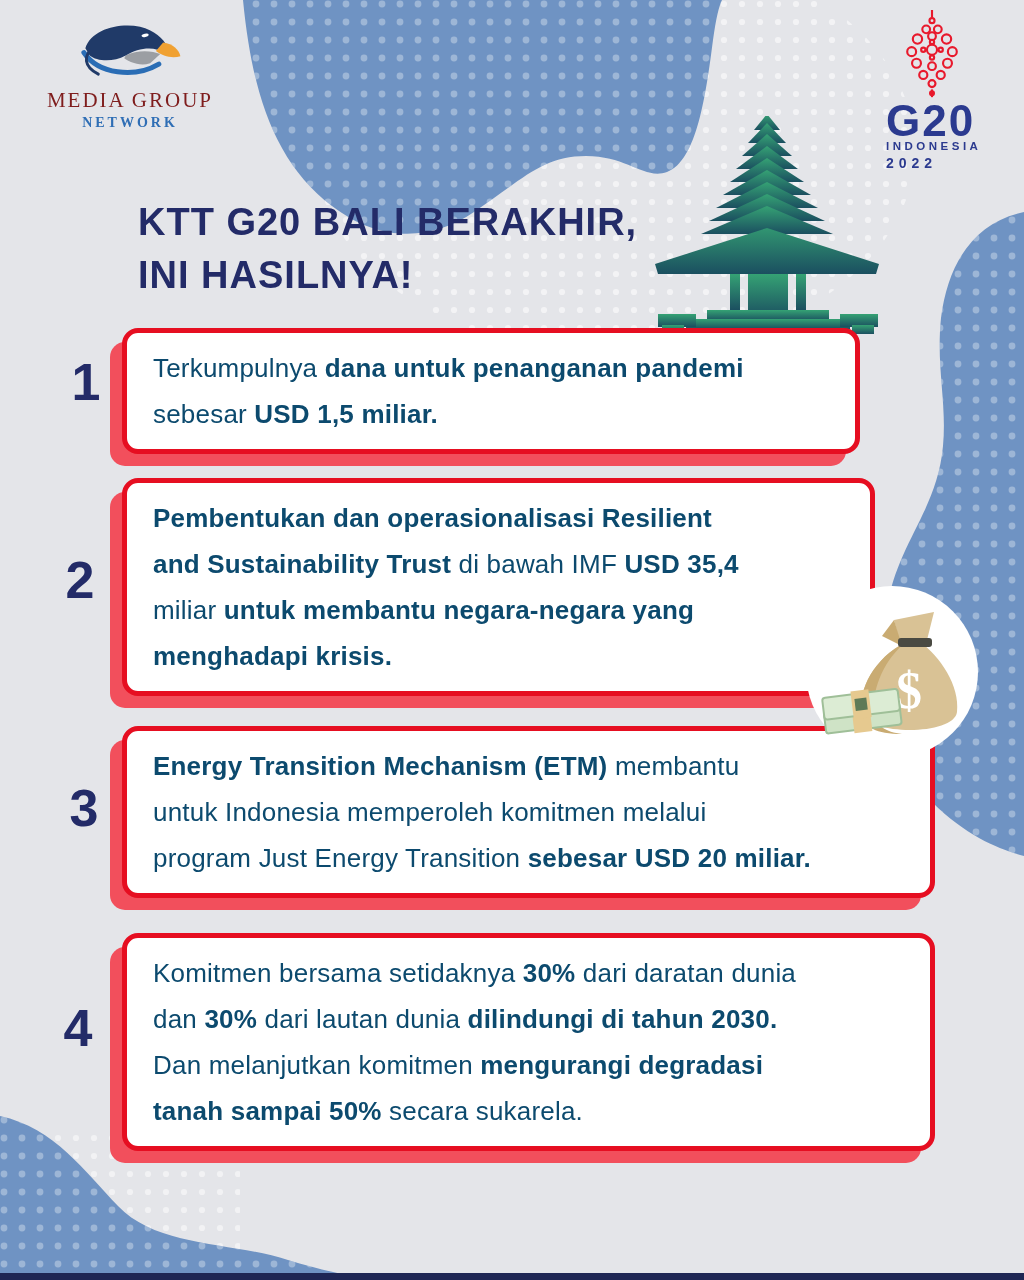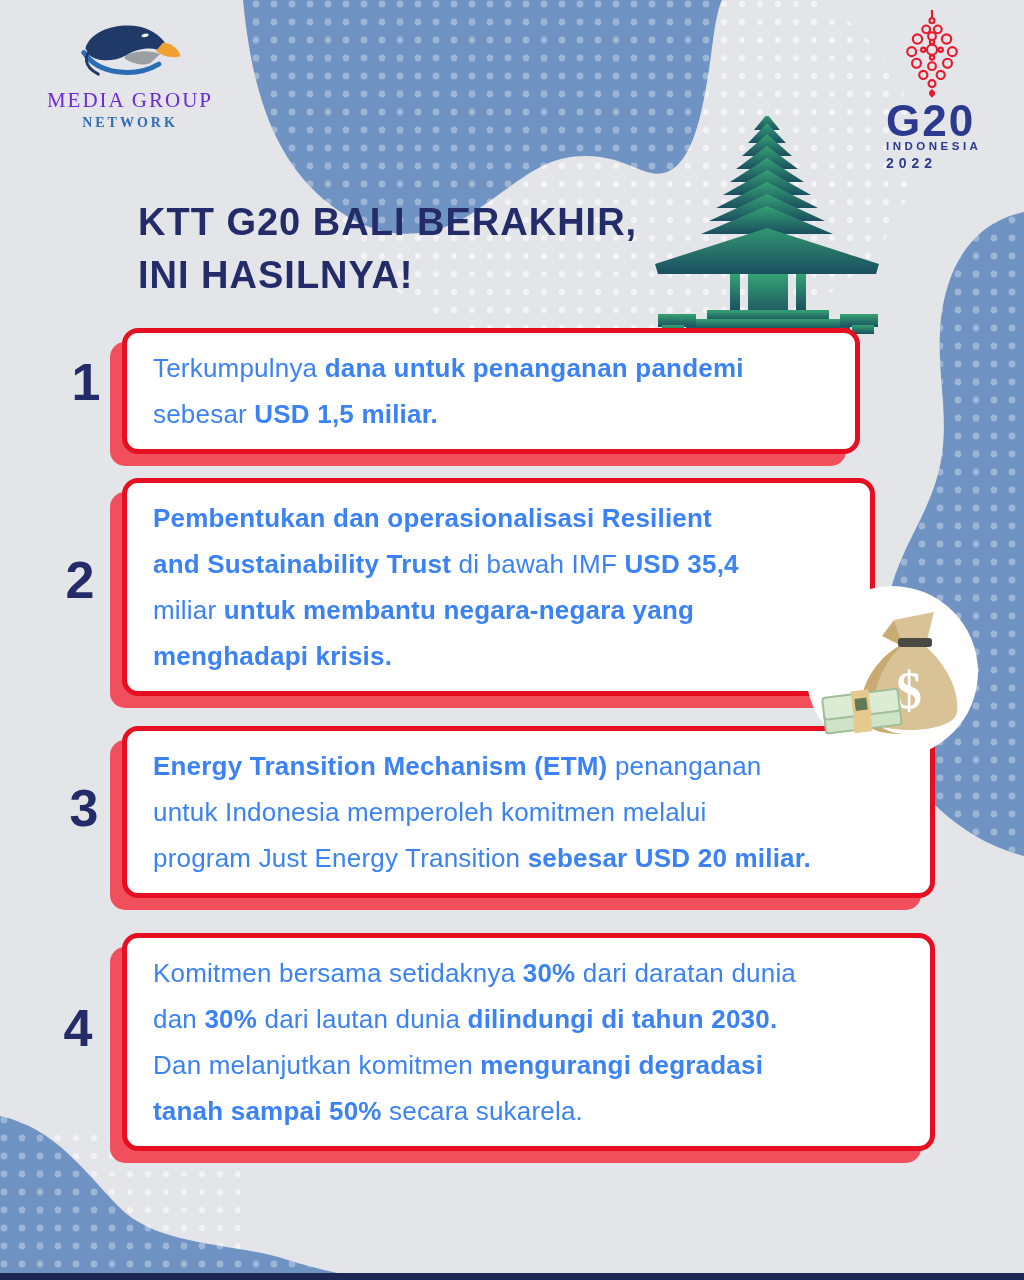--- a/index.html
+++ b/index.html
@@ -8,39 +8,39 @@
     font-family:"Liberation Sans",sans-serif;
     background:#e4e5e9;
     position:relative;overflow:hidden;
   }
   .poster{position:absolute;inset:0;width:1024px;height:1280px;}
   .bg-svg{position:absolute;left:0;top:0;width:1024px;height:1280px;z-index:0;}
 
   
   .mgn-logo{position:absolute;left:30px;top:18px;width:200px;text-align:center;z-index:3;}
   .mgn-logo .eagle{width:120px;height:72px;display:block;margin:0 auto;}
-  .mgn-title{font-family:"Liberation Serif",serif;font-size:21px;letter-spacing:2px;color:#6d28d9;margin-top:-2px;white-space:nowrap;}
+  .mgn-title{font-family:"Liberation Serif",serif;font-size:21px;letter-spacing:2px;color:#7f1d1d;margin-top:-2px;white-space:nowrap;}
   .mgn-sub{font-family:"Liberation Serif",serif;font-size:14px;font-weight:bold;letter-spacing:3px;color:#2f6eb5;margin-top:2px;white-space:nowrap;}
 
   .g20-logo{position:absolute;left:886px;top:10px;width:110px;z-index:3;}
   .g20-orn{display:block;margin:0 0 0 14px;width:64px;height:92px;}
   .g20-word{font-size:44px;font-weight:bold;color:#2b3a8f;letter-spacing:2px;line-height:38px;}
   .g20-country{font-size:11.5px;font-weight:bold;color:#2b3a8f;letter-spacing:3.5px;}
   .g20-year{font-size:14px;font-weight:bold;color:#2b3a8f;letter-spacing:5px;margin-top:3px;}
 
   
   .main-title{position:absolute;left:138px;top:196px;z-index:3;
     font-size:38px;line-height:53px;font-weight:800;color:#232b68;letter-spacing:1px;}
 
   .pagoda{position:absolute;left:652px;top:116px;width:232px;height:226px;z-index:2;}
 
   
   .card{position:absolute;background:#ffffff;border:5px solid #e60e21;border-radius:16px;
     box-shadow:-13px 13px 0 -1px #f24f5c;z-index:4;
-    padding:12px 26px;color:#3b82f6;font-size:26px;line-height:46px;letter-spacing:.2px;}
+    padding:12px 26px;color:#0c4a6e;font-size:26px;line-height:46px;letter-spacing:.2px;}
   .card .b{font-weight:bold;}
   .num{position:absolute;width:52px;text-align:center;z-index:4;
     font-size:52px;font-weight:800;color:#232b68;}
   .card1{left:122px;top:328px;width:676px;}
   .card2{left:122px;top:478px;width:691px;}
   .card3{left:122px;top:726px;width:751px;}
   .card4{left:122px;top:933px;width:751px;}
   .num1{left:60px;top:352px;}
   .num2{left:54px;top:550px;}
   .num3{left:58px;top:778px;}
@@ -166,21 +166,21 @@
     </g>
   </svg>
 
   <div class="num num1">1</div>
   <div class="card card1"><span>Terkumpulnya </span><span class="b">dana untuk penanganan pandemi</span><br><span>sebesar </span><span class="b">USD 1,5 miliar.</span></div>
 
   <div class="num num2">2</div>
   <div class="card card2"><span class="b">Pembentukan dan operasionalisasi Resilient</span><br><span class="b">and Sustainability Trust</span><span> di bawah IMF </span><span class="b">USD 35,4</span><br><span>miliar </span><span class="b">untuk membantu negara-negara yang</span><br><span class="b">menghadapi krisis.</span></div>
 
   <div class="num num3">3</div>
-  <div class="card card3"><span class="b">Energy Transition Mechanism (ETM)</span><span> penanganan</span><br><span>untuk Indonesia memperoleh komitmen melalui</span><br><span>program Just Energy Transition </span><span class="b">sebesar USD 20 miliar.</span></div>
+  <div class="card card3"><span class="b">Energy Transition Mechanism (ETM)</span><span> membantu</span><br><span>untuk Indonesia memperoleh komitmen melalui</span><br><span>program Just Energy Transition </span><span class="b">sebesar USD 20 miliar.</span></div>
 
   <div class="num num4">4</div>
   <div class="card card4"><span>Komitmen bersama setidaknya </span><span class="b">30%</span><span> dari daratan dunia</span><br><span>dan </span><span class="b">30%</span><span> dari lautan dunia </span><span class="b">dilindungi di tahun 2030.</span><br><span>Dan melanjutkan komitmen </span><span class="b">mengurangi degradasi</span><br><span class="b">tanah sampai 50%</span><span> secara sukarela.</span></div>
 
   <svg class="money" viewBox="0 0 172 172" aria-hidden="true">
     <circle cx="86" cy="86" r="86" fill="#ffffff"></circle>
     <g>
       <polygon points="88,34 128,26 120,58 94,58" fill="#d9c295"></polygon>
       <polygon points="88,34 76,50 96,60" fill="#c9ab72"></polygon>
       <path d="M100,56 C68,72 52,104 56,126 C60,150 148,150 151,126 C154,100 134,70 114,56 Z" fill="#d9c295"></path>

